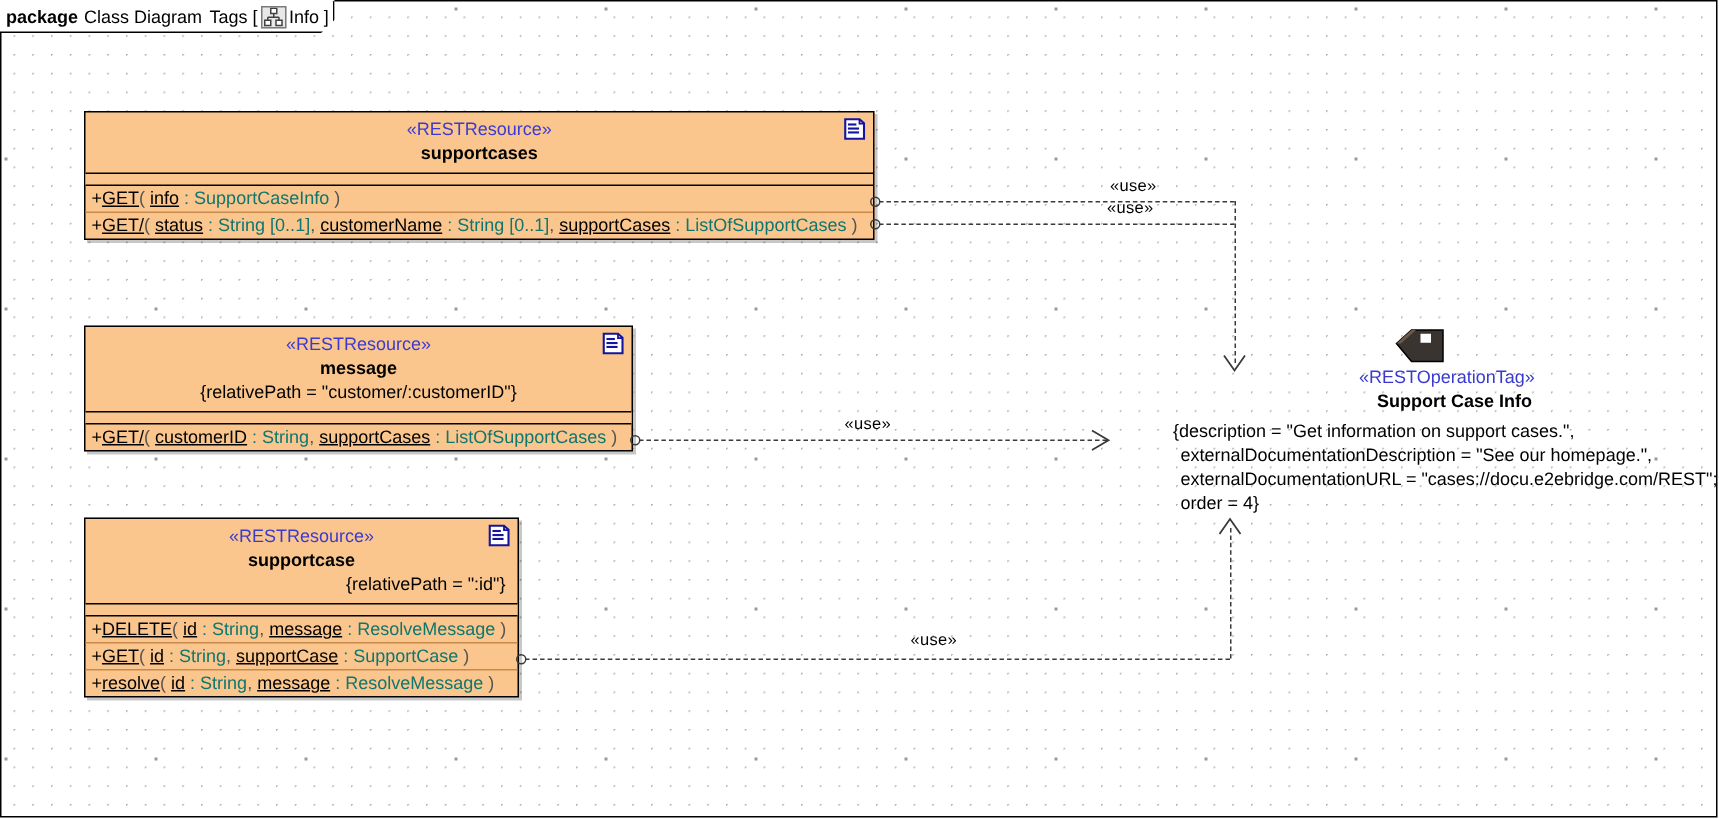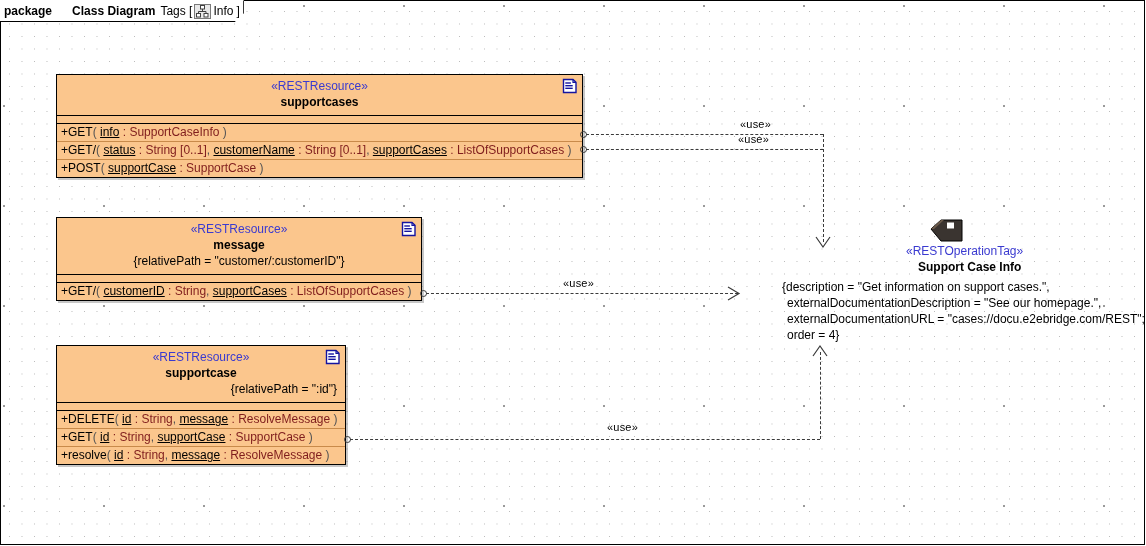--- a/index.html
+++ b/index.html
@@ -47,21 +47,21 @@
     display: flex;
     align-items: center;
     padding: 0 3px 0 4px;
     white-space: nowrap;
     font-size: 12px;
     color: #000;
     
     clip-path: polygon(0 0, 100% 0, 100% 60%, calc(100% - 9px) 100%, 0 100%);
   }
   .pkg-tab .kw { font-weight: bold; text-align: right; }
-  .pkg-tab .pkgname { font-weight: bold; margin-left: 20px; }
+  .pkg-tab .pkgname { font-weight: normal; margin-left: 4px; }
   .pkg-tab .tags { margin-left: 5px; }
   .tag-info-box {
     display: inline-flex;
     align-items: center;
     border: 1px solid #7a7a7a;
     background: #e8e8e8;
     padding: 0px 1px;
     margin: 0 2px;
     vertical-align: middle;
   }
@@ -106,23 +106,23 @@
   .cls-ops { padding: 0; }
   .op {
     padding: 1px 4px 2px 4px;
     line-height: 14px;
     font-size: 12px;
     white-space: nowrap;
     border-bottom: 1px solid #c88a4a;
   }
   .op:last-child { border-bottom: none; }
   .op .vis { color: #000; }
-  .op .nm { color: #000; }
+  .op .nm { color: #000; text-decoration: underline; }
   .op .pn { color: #000; text-decoration: underline; }
-  .op .ty { color: #7f1d1d; }
+  .op .ty { color: #0f766e; }
   .op .pun { color: #555; }
 
   
   .doc-icon {
     position: absolute;
     right: 4px;
     top: 3px;
     width: 16px;
     height: 16px;
   }
@@ -222,23 +222,20 @@
       </span>
     </div>
     <div class="cls-gap"></div>
     <div class="cls-ops">
       <div class="op">
         <span class="vis">+</span><span class="nm">GET</span><span class="pun">(&nbsp;</span><span class="pn">info</span><span class="ty">&nbsp;:&nbsp;SupportCaseInfo</span><span class="pun">&nbsp;)</span>
       </div>
       <div class="op">
         <span class="vis">+</span><span class="nm">GET/</span><span class="pun">(&nbsp;</span><span class="pn">status</span><span class="ty">&nbsp;:&nbsp;String [0..1]</span><span class="pun">,&nbsp;</span><span class="pn">customerName</span><span class="ty">&nbsp;:&nbsp;String [0..1]</span><span class="pun">,&nbsp;</span><span class="pn">supportCases</span><span class="ty">&nbsp;:&nbsp;ListOfSupportCases</span><span class="pun">&nbsp;)</span>
       </div>
-      <div class="op">
-        <span class="vis">+</span><span class="nm">POST</span><span class="pun">(&nbsp;</span><span class="pn">supportCase</span><span class="ty">&nbsp;:&nbsp;SupportCase</span><span class="pun">&nbsp;)</span>
-      </div>
     </div>
   </div>
 
   <div class="cls" style="left:56px; top:217px; width:366px;">
     <div class="cls-head">
       <div class="cls-stereo">«RESTResource»</div>
       <div class="cls-name">message</div>
       <div class="cls-prop">{relativePath = "customer/:customerID"}</div>
       <span class="doc-icon">
         <svg width="16" height="16" viewBox="0 0 16 16">

